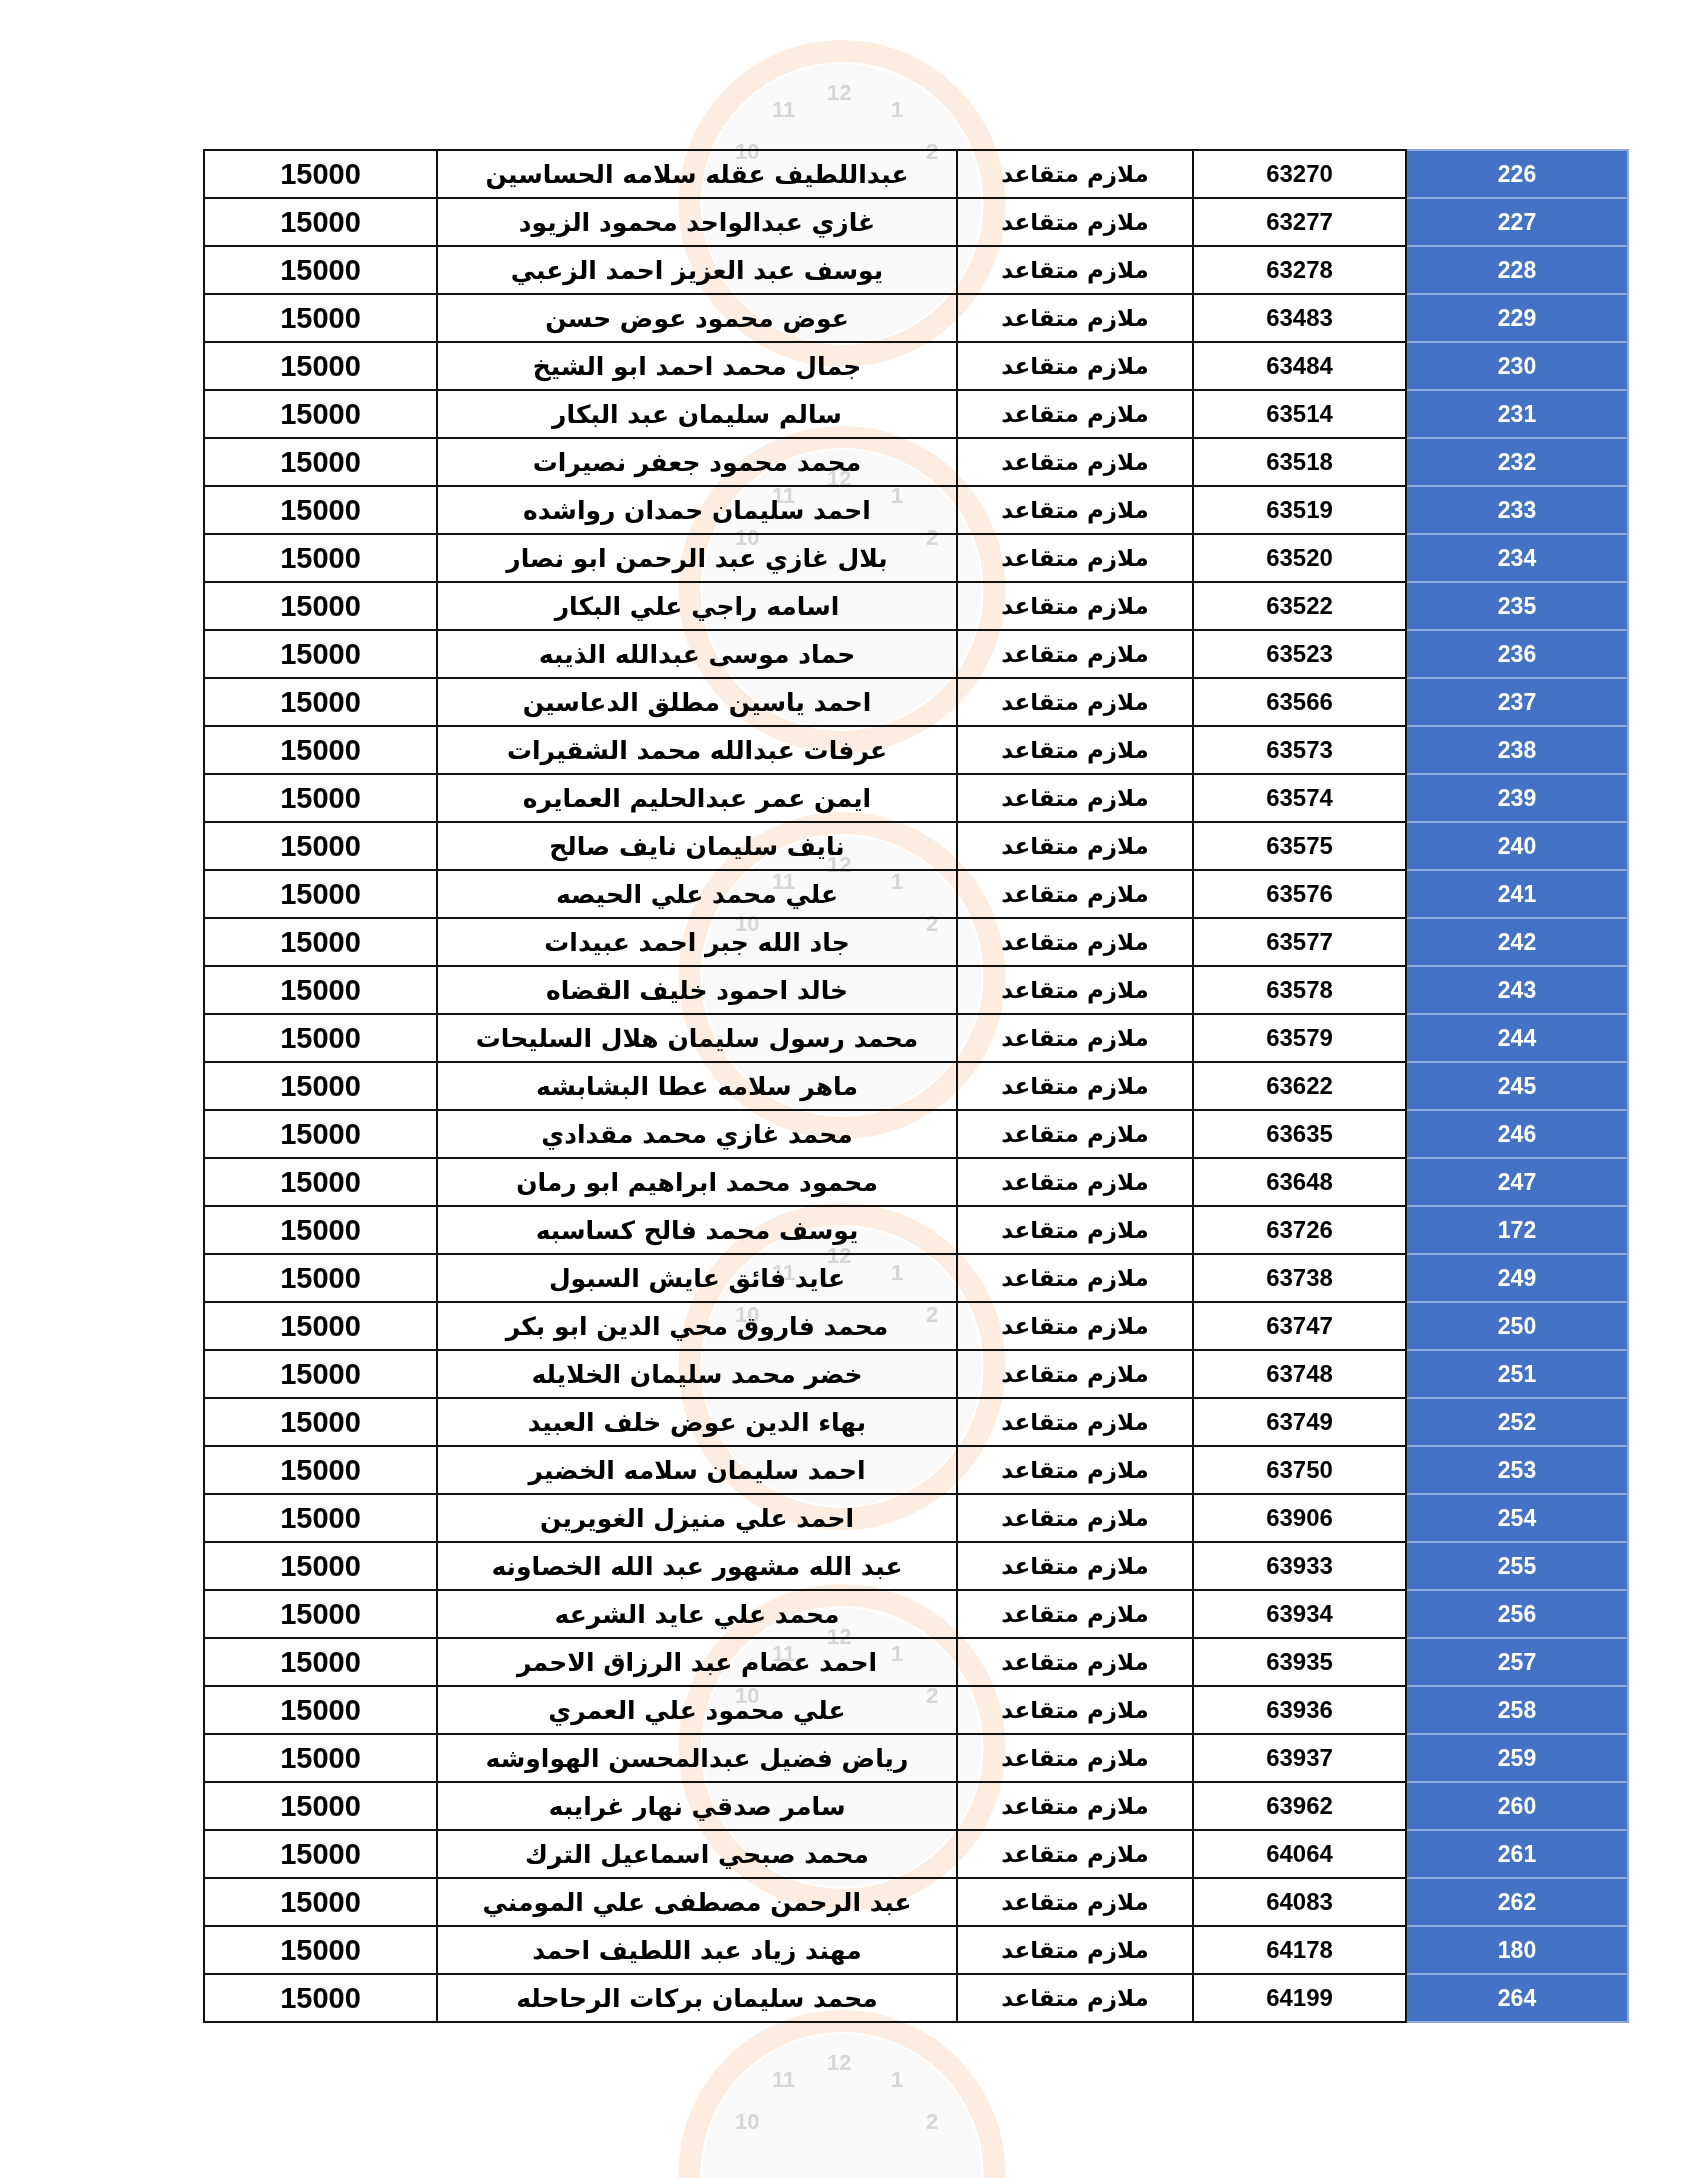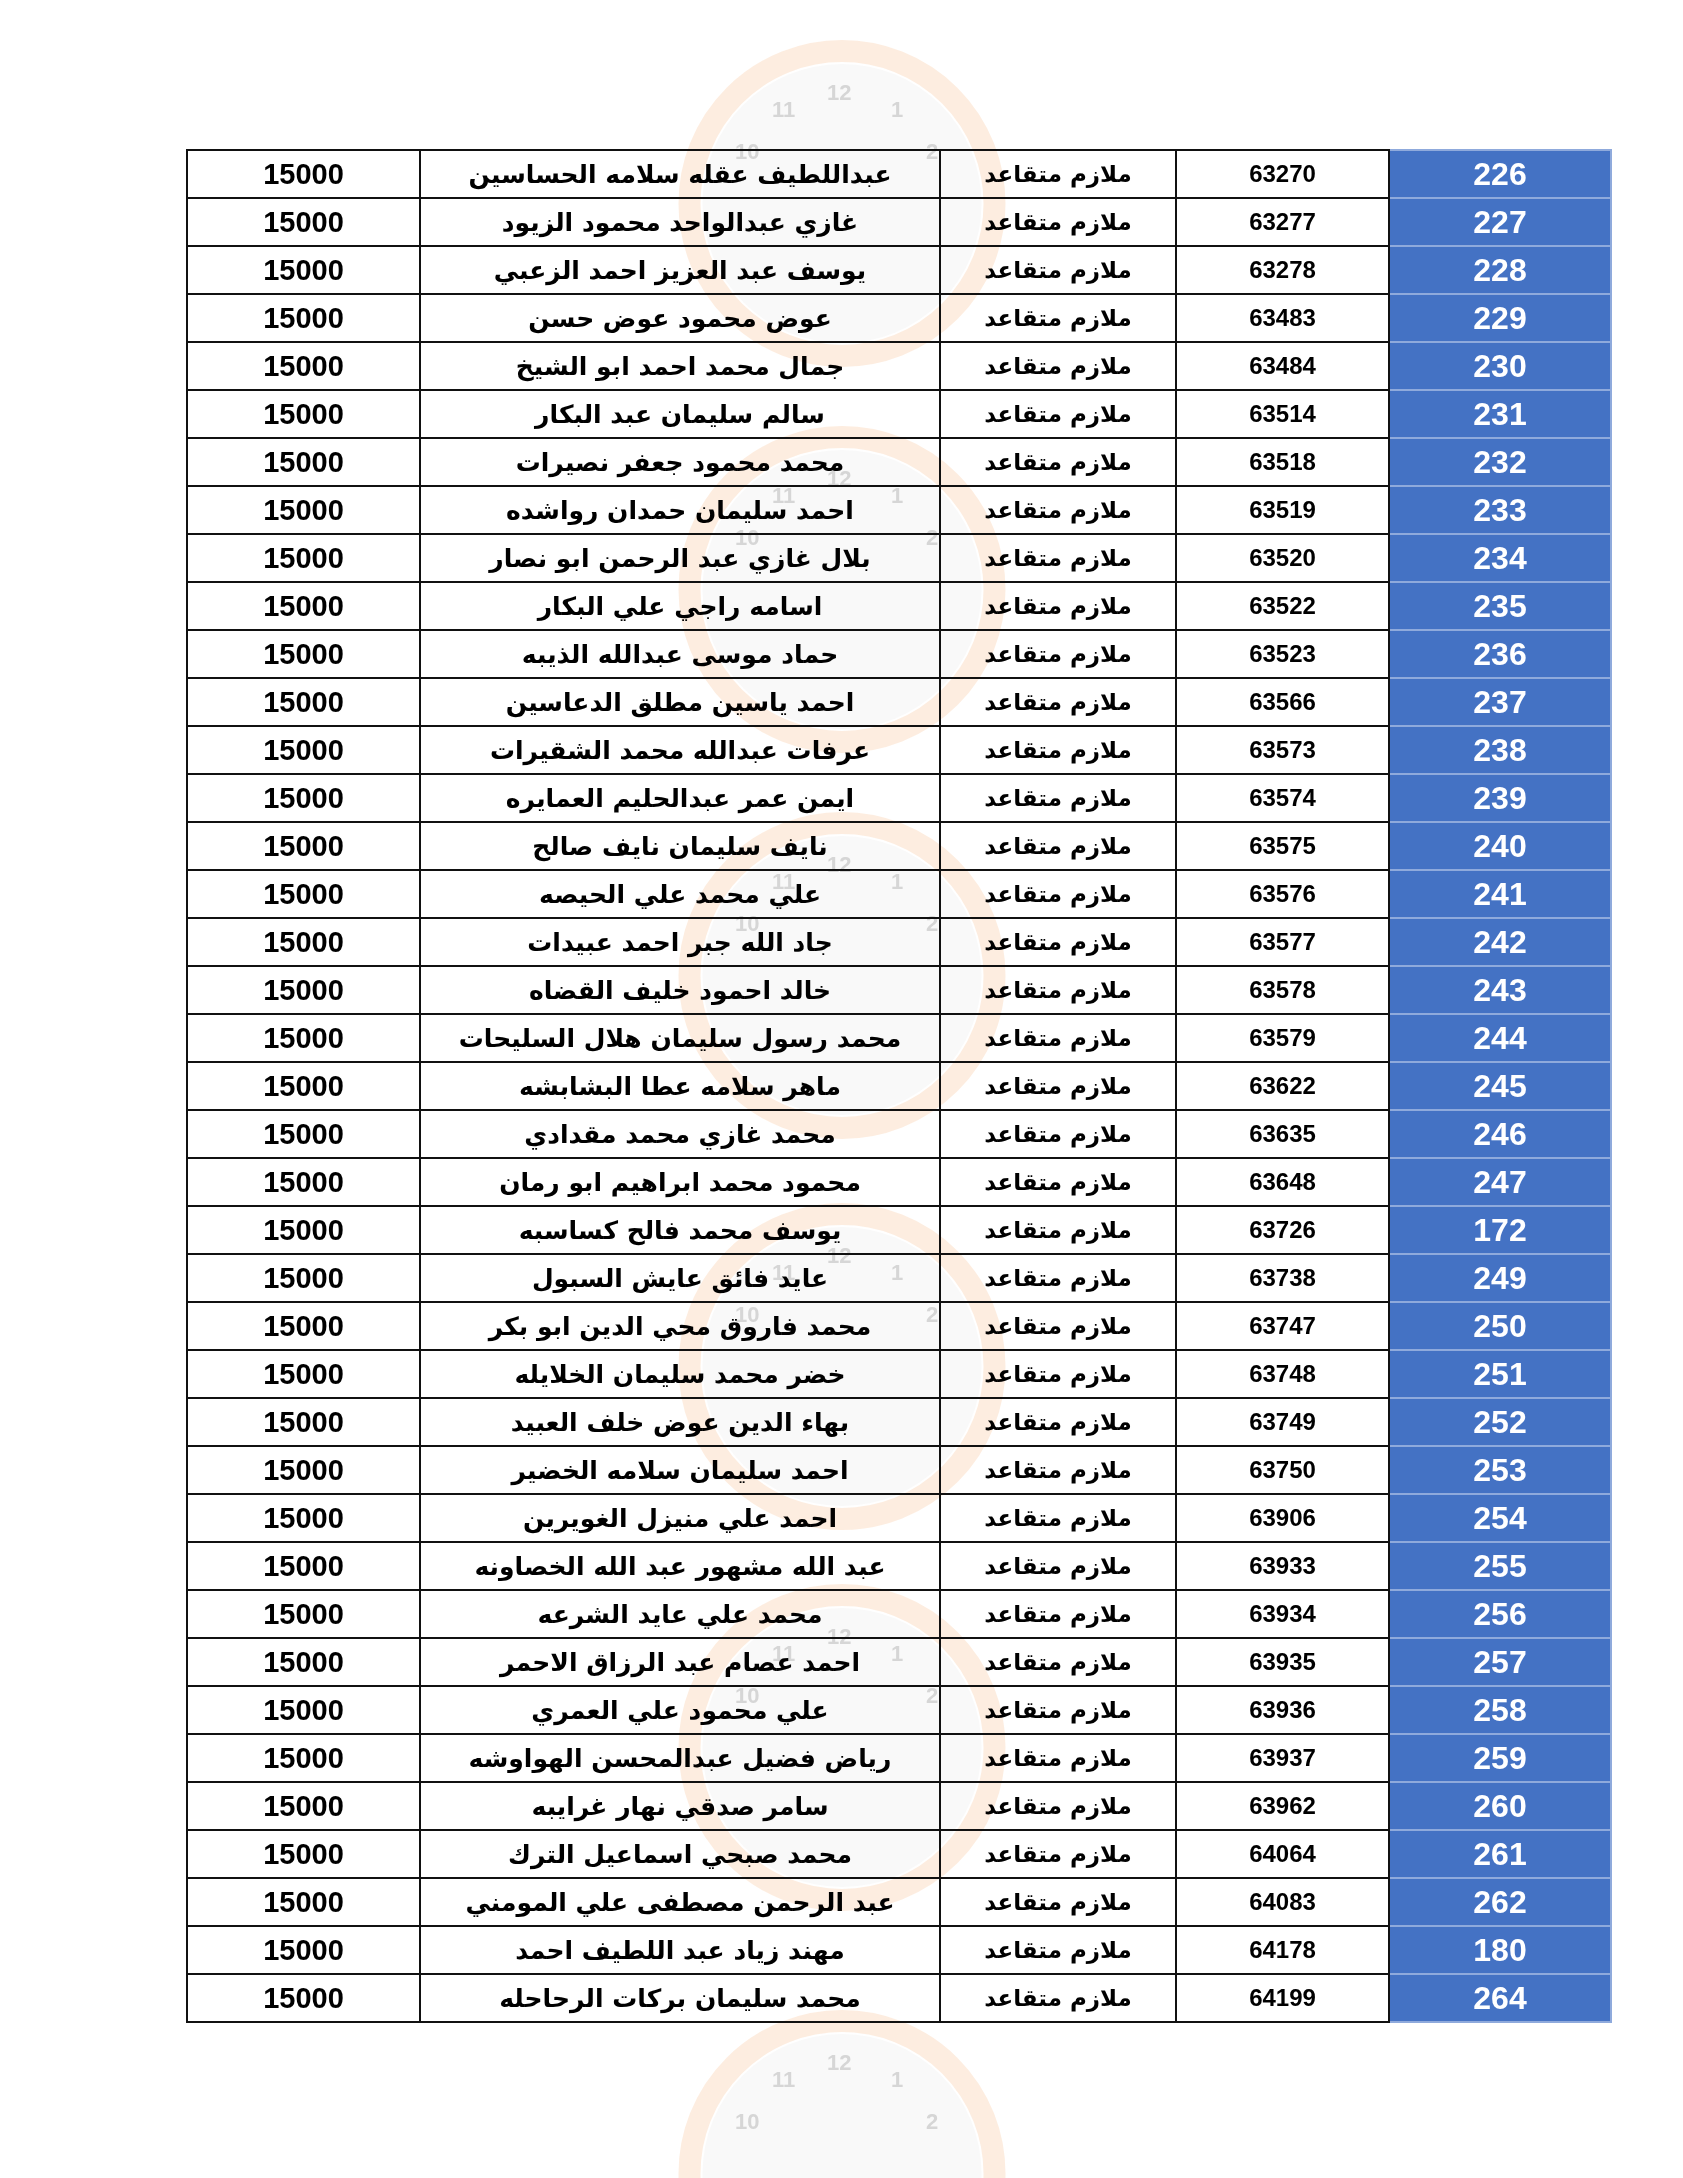--- a/index.html
+++ b/index.html
@@ -18,36 +18,36 @@
     }
     .wm-face {
       position: absolute; inset: 24px; border-radius: 50%;
       background: rgba(235, 235, 235, 0.28);
     }
     .wm-num {
       position: absolute; color: rgba(170,170,170,0.45); font-weight: bold; font-size: 22px;
       font-family: "Liberation Sans", sans-serif;
     }
     table.roster {
-      position: absolute; left: 186px; top: 149px; width: 1421px;
+      position: absolute; left: 203px; top: 149px; width: 1421px;
       border-collapse: collapse; z-index: 1; table-layout: fixed;
       direction: ltr;
       padding-left: 8px;
     }
     table.roster td {
       height: 46px; padding: 0; text-align: center; vertical-align: middle;
       border: 2px solid #111; color: #000; font-weight: bold;
       background: transparent;
     }
     td.amount { width: 231px; font-size: 29px; }
     td.name { width: 518px; font-size: 25px; direction: rtl; font-family: "DejaVu Sans", sans-serif; }
     td.rank { width: 234px; font-size: 23px; direction: rtl; font-family: "DejaVu Sans", sans-serif; border-radius: 8px; }
     td.idnum { width: 211px; font-size: 24px; }
     td.serial {
-      width: 220px; font-size: 32px; color: #ffffff !important; background: #4472c4 !important;
+      width: 220px; font-size: 23px; color: #ffffff !important; background: #4472c4 !important;
       border-top: 2px solid #8faadc !important; border-bottom: 2px solid #8faadc !important;
       border-left: 2px solid #111; border-right: 2px solid #8faadc !important;
       font-weight: normal;
     }
     td.serial span { font-weight: bold; }
   </style>
 </head>
 <body>
 
 <div class="watermark" style="top:40px;">

